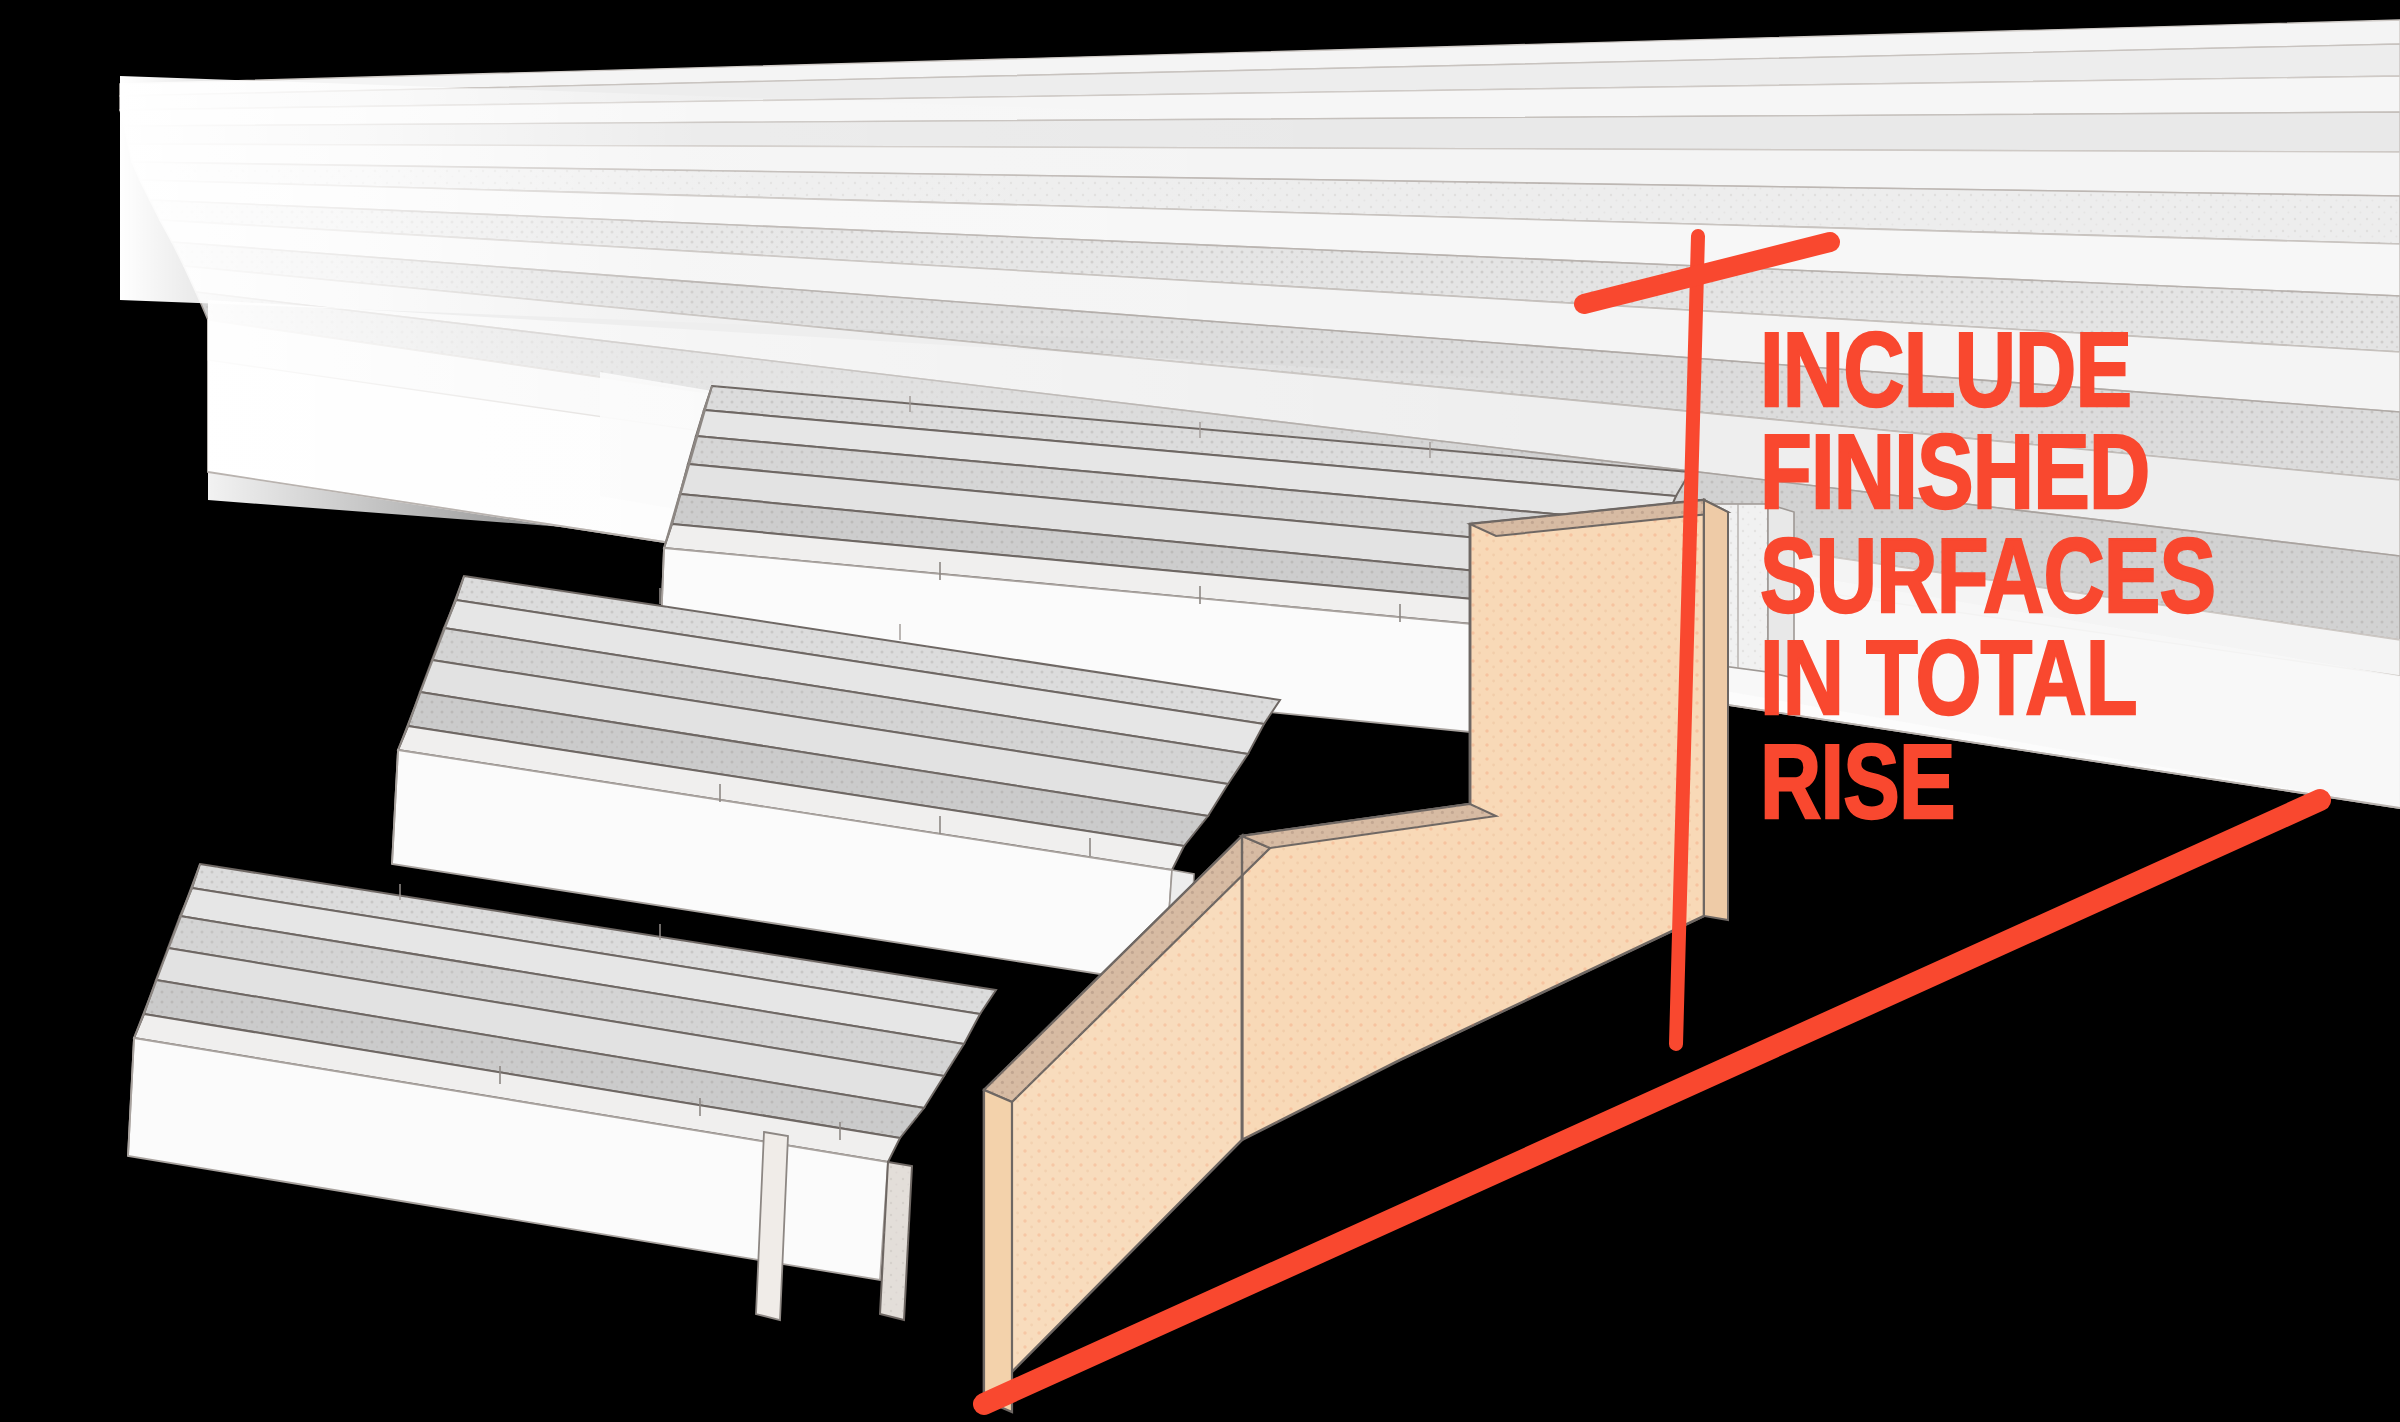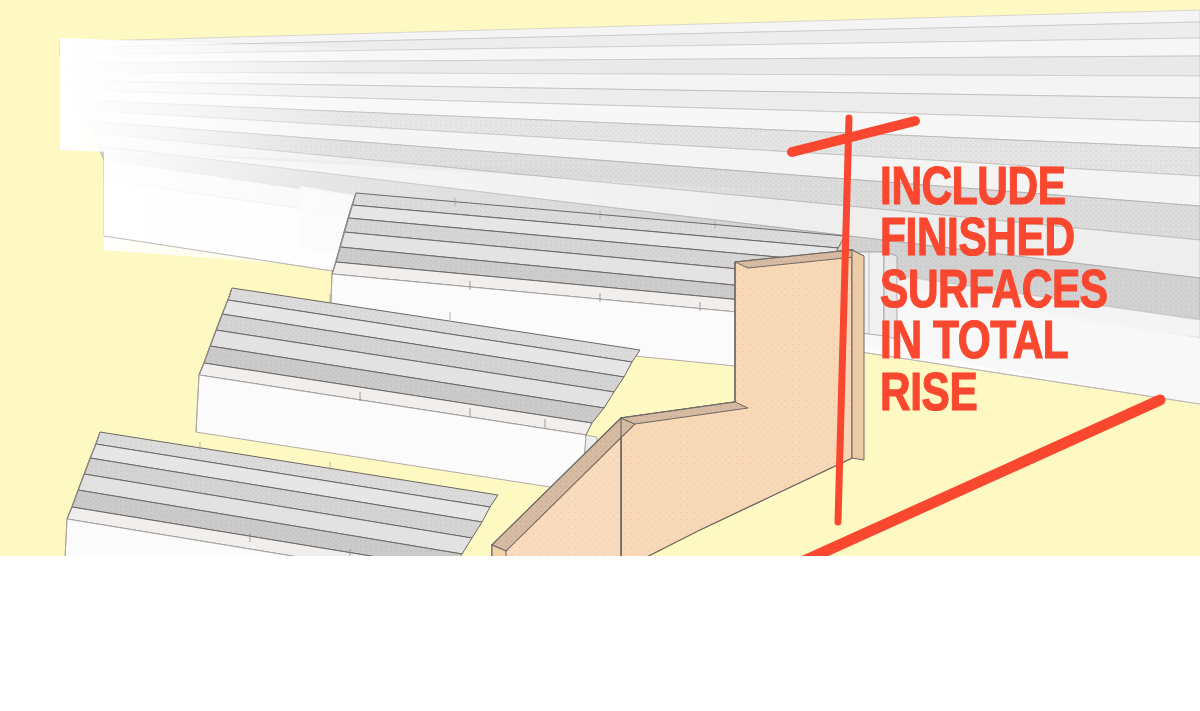--- a/index.html
+++ b/index.html
@@ -7,22 +7,22 @@
     margin: 0;
     padding: 0;
     background: #ffffff;
   }
   body {
     font-family: "Liberation Sans", sans-serif;
   }
   #stage {
     position: relative;
     width: 1200px;
-    height: 556px;
-    background: #fef9c3;
+    height: 711px;
+    background: #000000;
     overflow: hidden;
   }
   #scene {
     position: absolute;
     inset: 0;
     width: 1200px;
     height: 711px;
   }
   .annotation-text {
     position: absolute;

